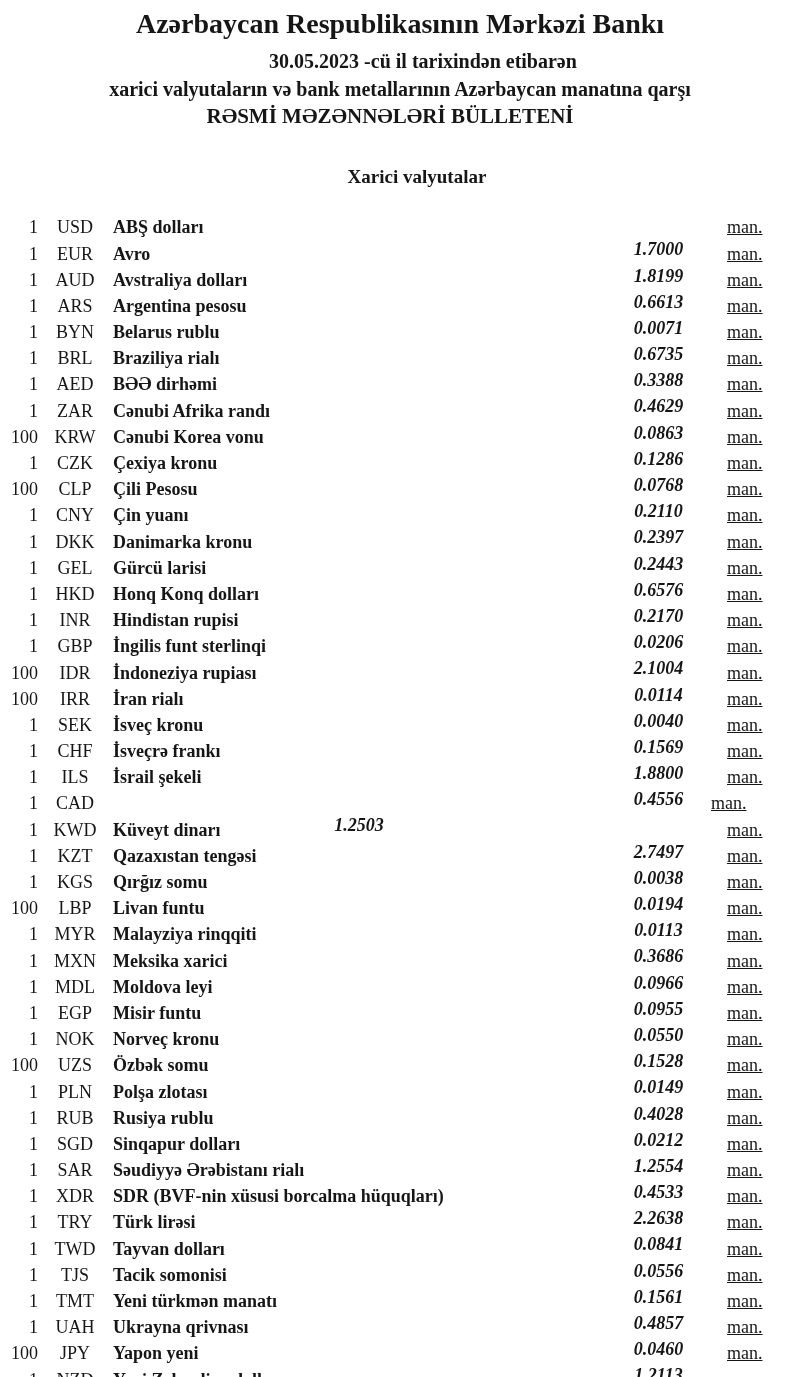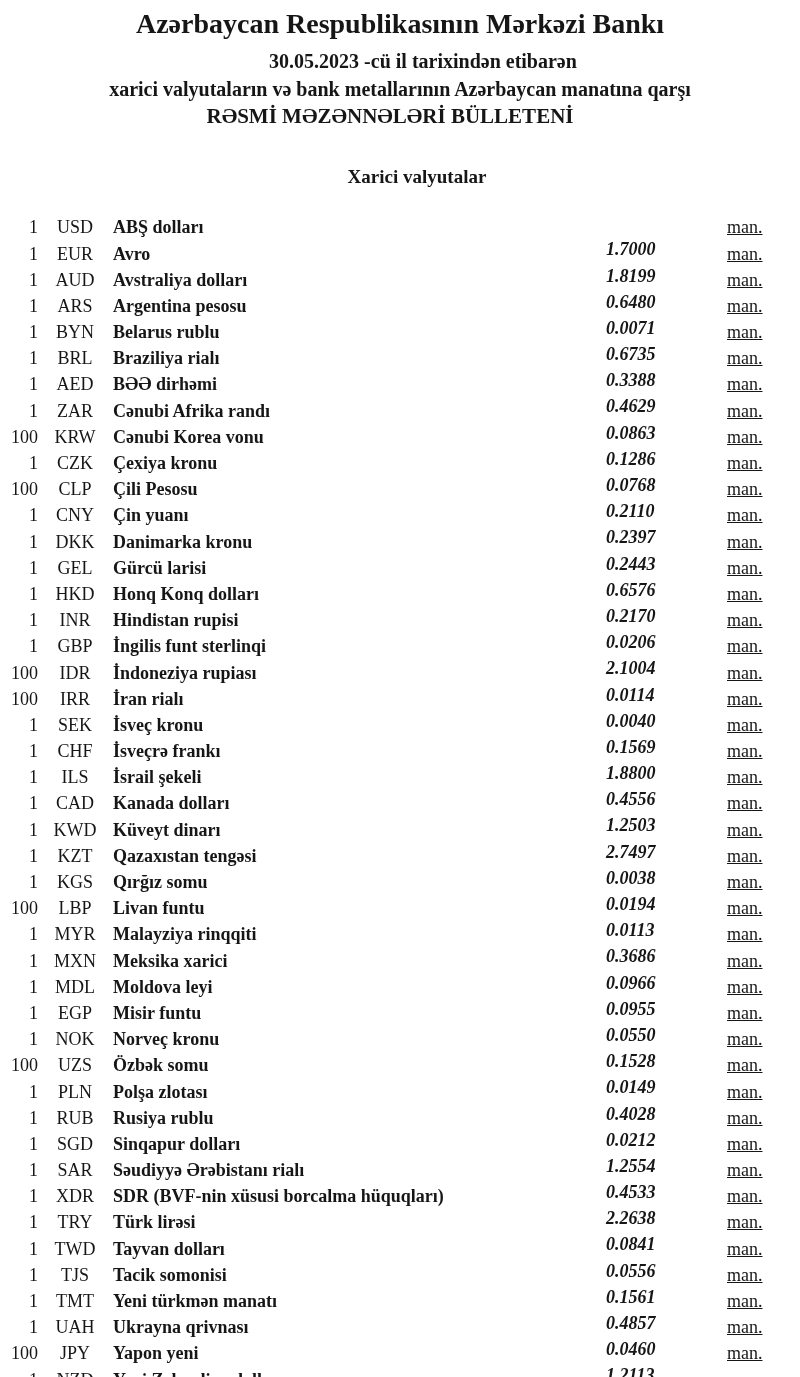--- a/index.html
+++ b/index.html
@@ -58,21 +58,21 @@
     grid-template-columns: 38px 74px auto 105px 16px 73px;
     height: 26.2px;
     align-items: center;
     font-size: 18px;
     line-height: 1;
   }
   .cell-nominal { text-align: right; }
   .cell-code { text-align: center; }
   .cell-name { text-align: left; padding-left: 1px; white-space: nowrap; font-weight: bold; }
   .cell-rate {
-    text-align: left;
+    text-align: center;
     font-weight: bold;
     font-style: italic;
     margin-top: 44px;
   }
   .cell-unit { text-align: left; text-decoration: underline; }
 </style>
 </head>
 <body>
 
 <div class="page">
@@ -102,21 +102,21 @@
     <span class="cell-name">Avro</span>
     <span class="cell-rate">1.8199</span>
     <span class="cell-gap"></span>
     <span class="cell-unit">man.</span>
   </div>
 
   <div class="row">
     <span class="cell-nominal">1</span>
     <span class="cell-code">AUD</span>
     <span class="cell-name">Avstraliya dolları</span>
-    <span class="cell-rate">0.6480</span>
+    <span class="cell-rate">0.6613</span>
     <span class="cell-gap"></span>
     <span class="cell-unit">man.</span>
   </div>
 
   <div class="row">
     <span class="cell-nominal">1</span>
     <span class="cell-code">ARS</span>
     <span class="cell-name">Argentina pesosu</span>
     <span class="cell-rate">0.0071</span>
     <span class="cell-gap"></span>
@@ -281,21 +281,20 @@
     <span class="cell-code">ILS</span>
     <span class="cell-name">İsrail şekeli</span>
     <span class="cell-rate">0.4556</span>
     <span class="cell-gap"></span>
     <span class="cell-unit">man.</span>
   </div>
 
   <div class="row">
     <span class="cell-nominal">1</span>
     <span class="cell-code">CAD</span>
-    <span class="cell-name">Kanada dolları</span>
     <span class="cell-rate">1.2503</span>
     <span class="cell-gap"></span>
     <span class="cell-unit">man.</span>
   </div>
 
   <div class="row">
     <span class="cell-nominal">1</span>
     <span class="cell-code">KWD</span>
     <span class="cell-name">Küveyt dinarı</span>
     <span class="cell-rate">2.7497</span>

